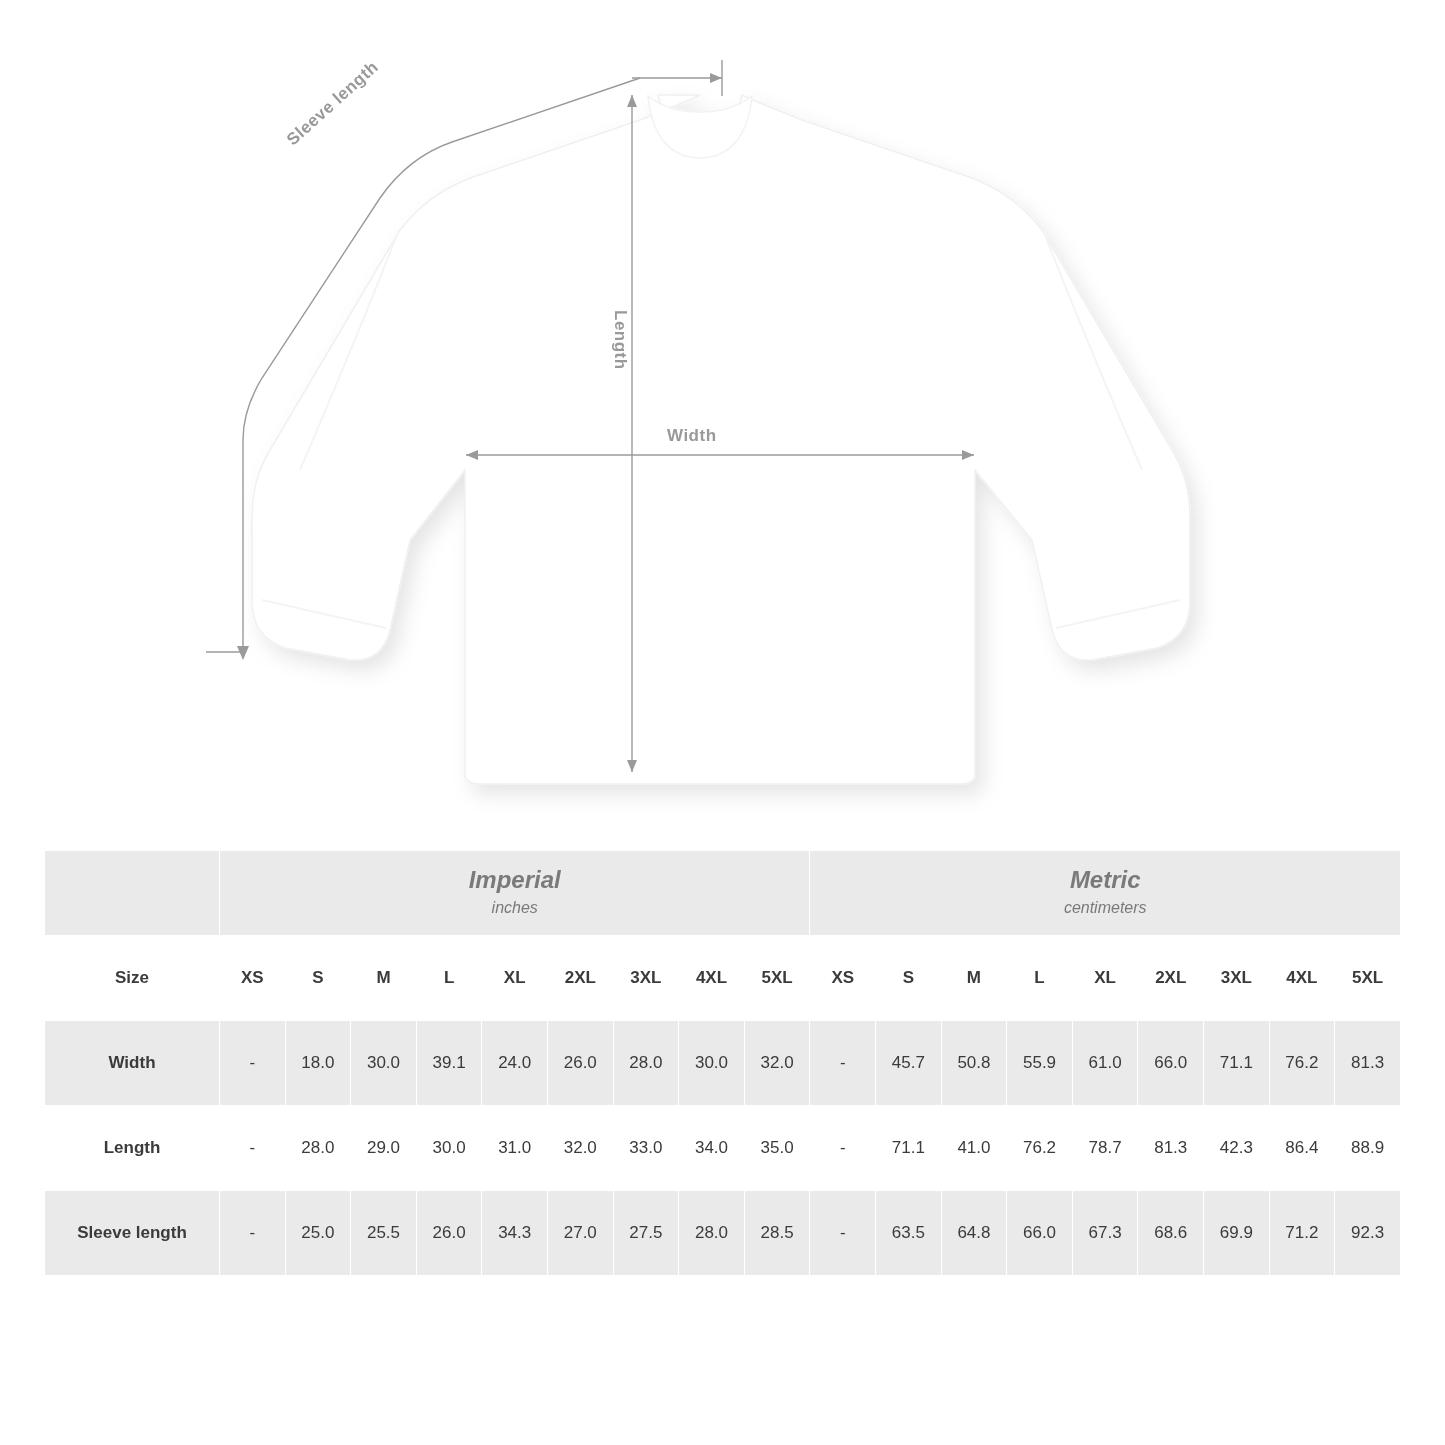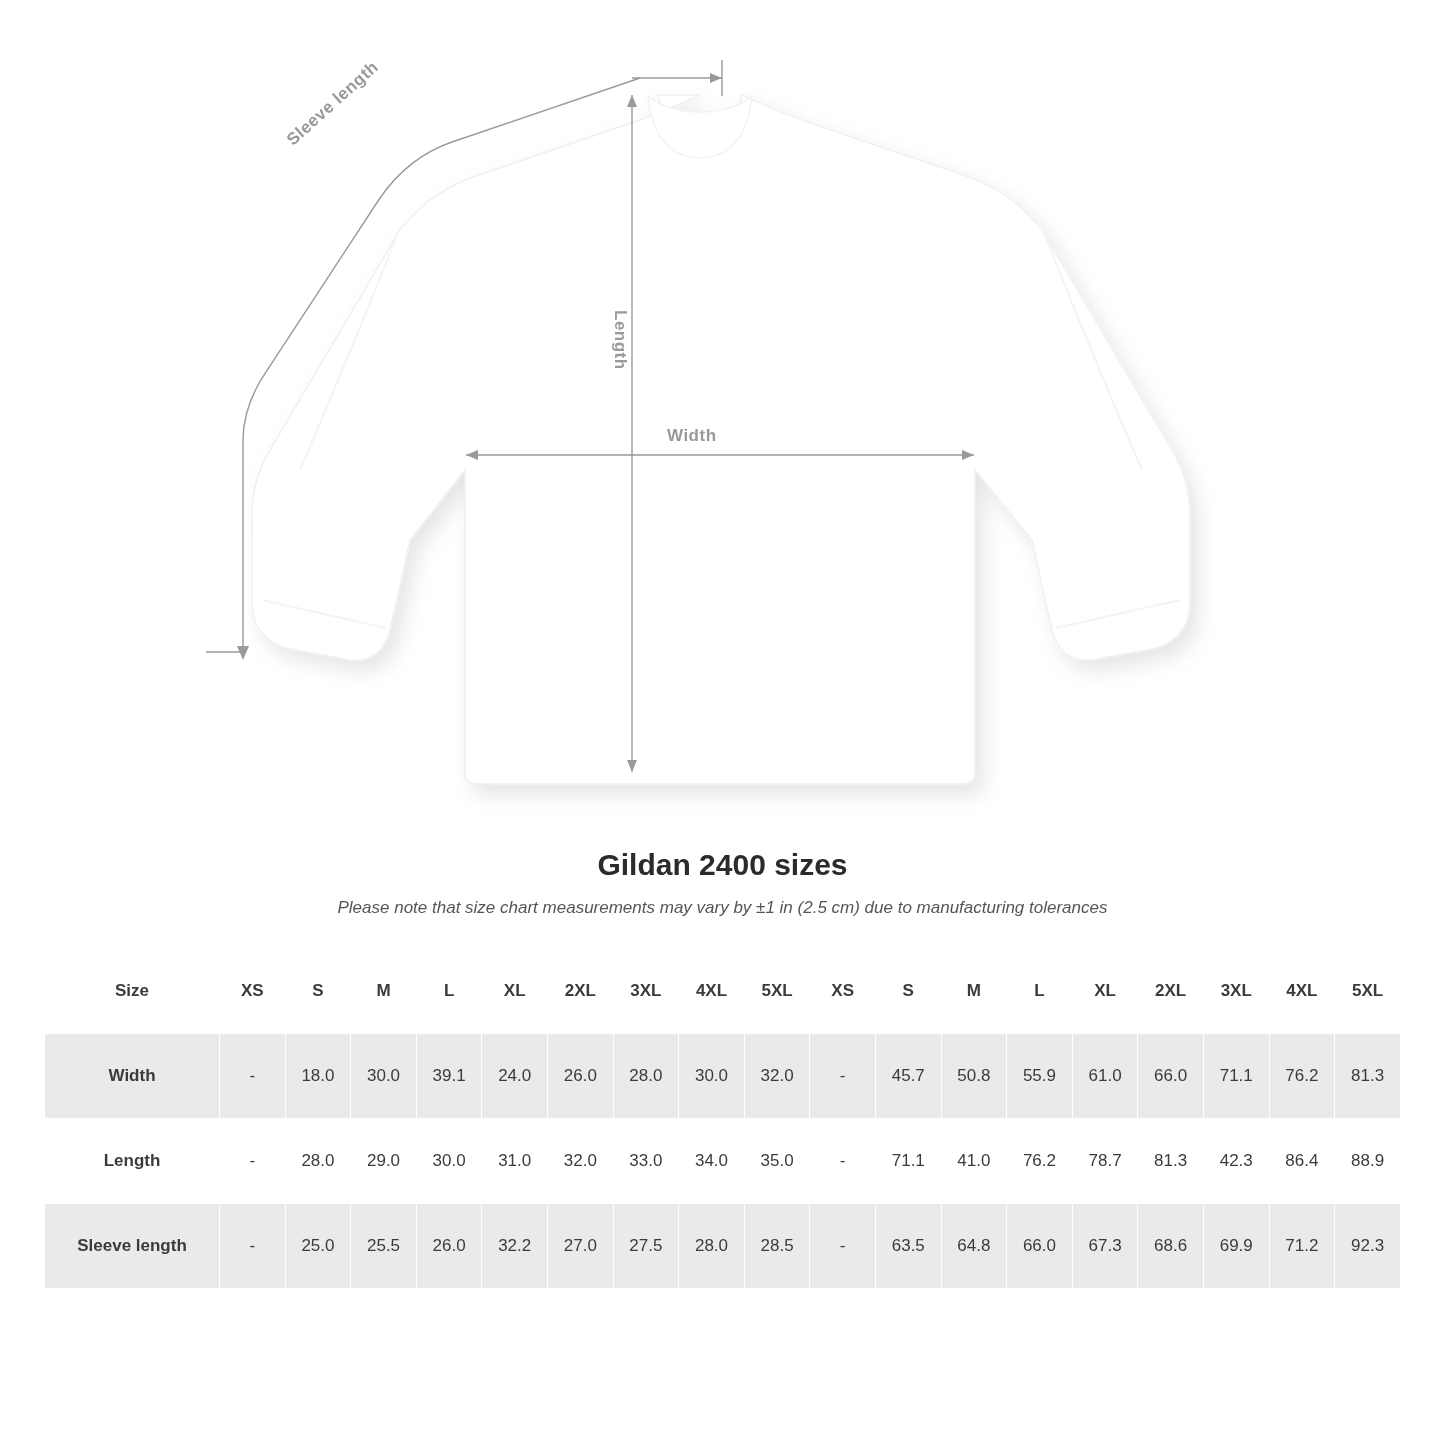--- a/index.html
+++ b/index.html
@@ -205,24 +205,20 @@
         <polygon points="218,660 212,646 224,646" fill="#9a9a9a" stroke="none" transform="translate(25,0)"></polygon>
         <line x1="206" y1="652" x2="243" y2="652" stroke="#9a9a9a"></line>
       </g>
     </svg>
 
     <div class="dim-label width-label">Width</div>
     <div class="dim-label length-label">Length</div>
     <div class="dim-label sleeve-label">Sleeve length</div>
   </div>
 
-  <div class="title-block">
-    <h1 class="chart-title">Gildan 2400 sizes</h1>
-    <p class="chart-note">Please note that size chart measurements may vary by ±1 in (2.5 cm) due to manufacturing tolerances</p>
-  </div>
 
   <div class="table-wrap">
     <table class="size-table">
       <colgroup id="colgroup-holder">
         <col class="labelcol">
       <col class="datacol">
           <col class="datacol">
           <col class="datacol">
           <col class="datacol">
           <col class="datacol">
@@ -234,20 +230,31 @@
           <col class="datacol">
           <col class="datacol">
           <col class="datacol">
           <col class="datacol">
           <col class="datacol">
           <col class="datacol">
           <col class="datacol">
           <col class="datacol">
         </colgroup>
       <thead>
+        <tr>
+          <td class="unit-head"></td>
+          <td class="unit-head" id="imperial-head" colspan="9">
+            <div class="unit-name">Imperial</div>
+            <div class="unit-sub">inches</div>
+          </td>
+          <td class="unit-head" id="metric-head" colspan="9">
+            <div class="unit-name">Metric</div>
+            <div class="unit-sub">centimeters</div>
+          </td>
+        </tr>
         <tr class="row-head" id="size-header-row">
           <th class="sizehead">Size</th>
         <th class="colhead">XS</th>
             <th class="colhead">S</th>
             <th class="colhead">M</th>
             <th class="colhead">L</th>
             <th class="colhead">XL</th>
             <th class="colhead">2XL</th>
             <th class="colhead">3XL</th>
             <th class="colhead">4XL</th>
@@ -305,21 +312,21 @@
             <td>42.3</td>
             <td>86.4</td>
             <td>88.9</td>
           </tr>
           <tr class="band-b">
             <td class="rowlabel">Sleeve length</td>
             <td>-</td>
             <td>25.0</td>
             <td>25.5</td>
             <td>26.0</td>
-            <td>32.2</td>
+            <td>34.3</td>
             <td>27.0</td>
             <td>27.5</td>
             <td>28.0</td>
             <td>28.5</td>
             <td>-</td>
             <td>63.5</td>
             <td>64.8</td>
             <td>66.0</td>
             <td>67.3</td>
             <td>68.6</td>

